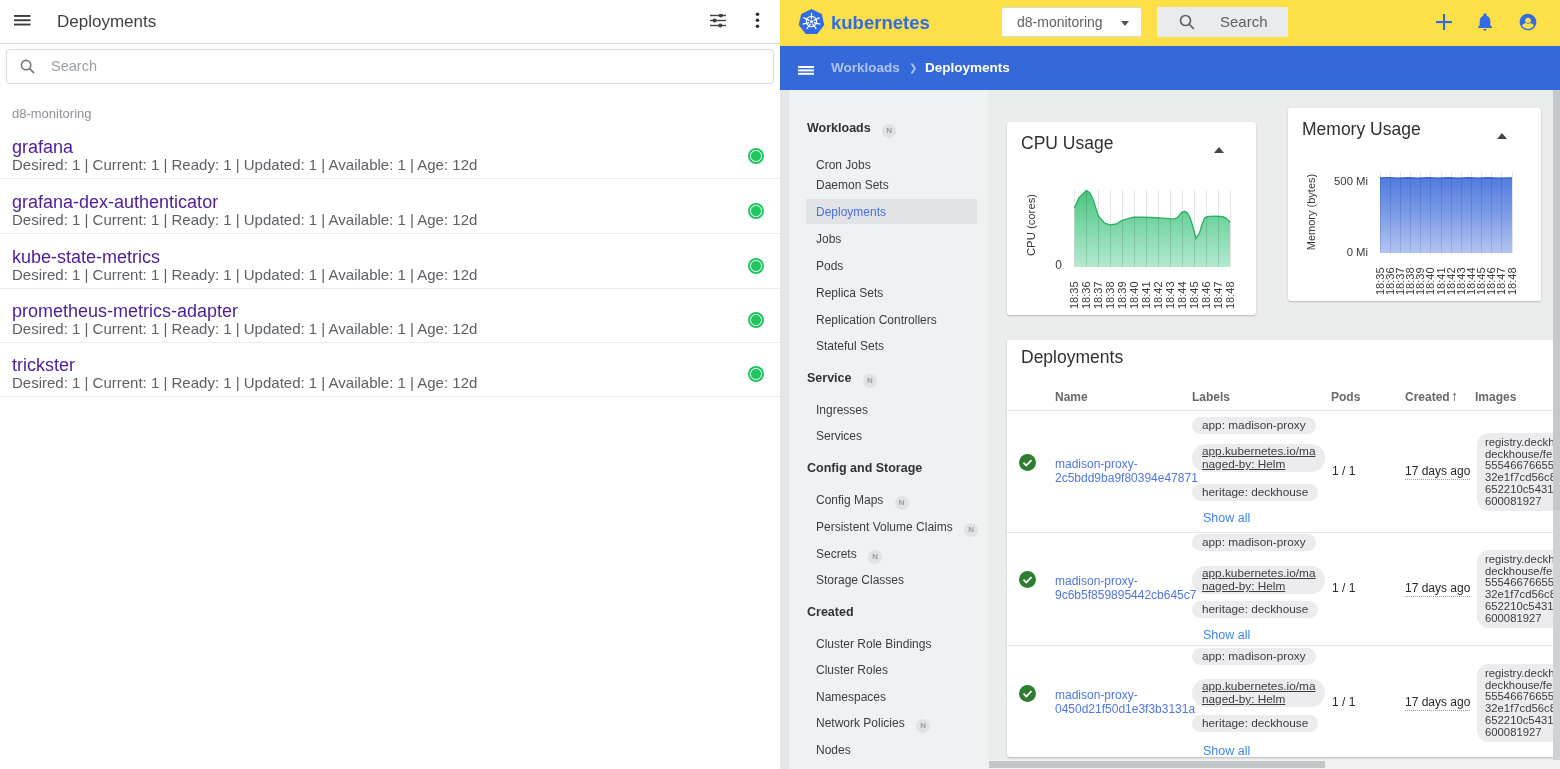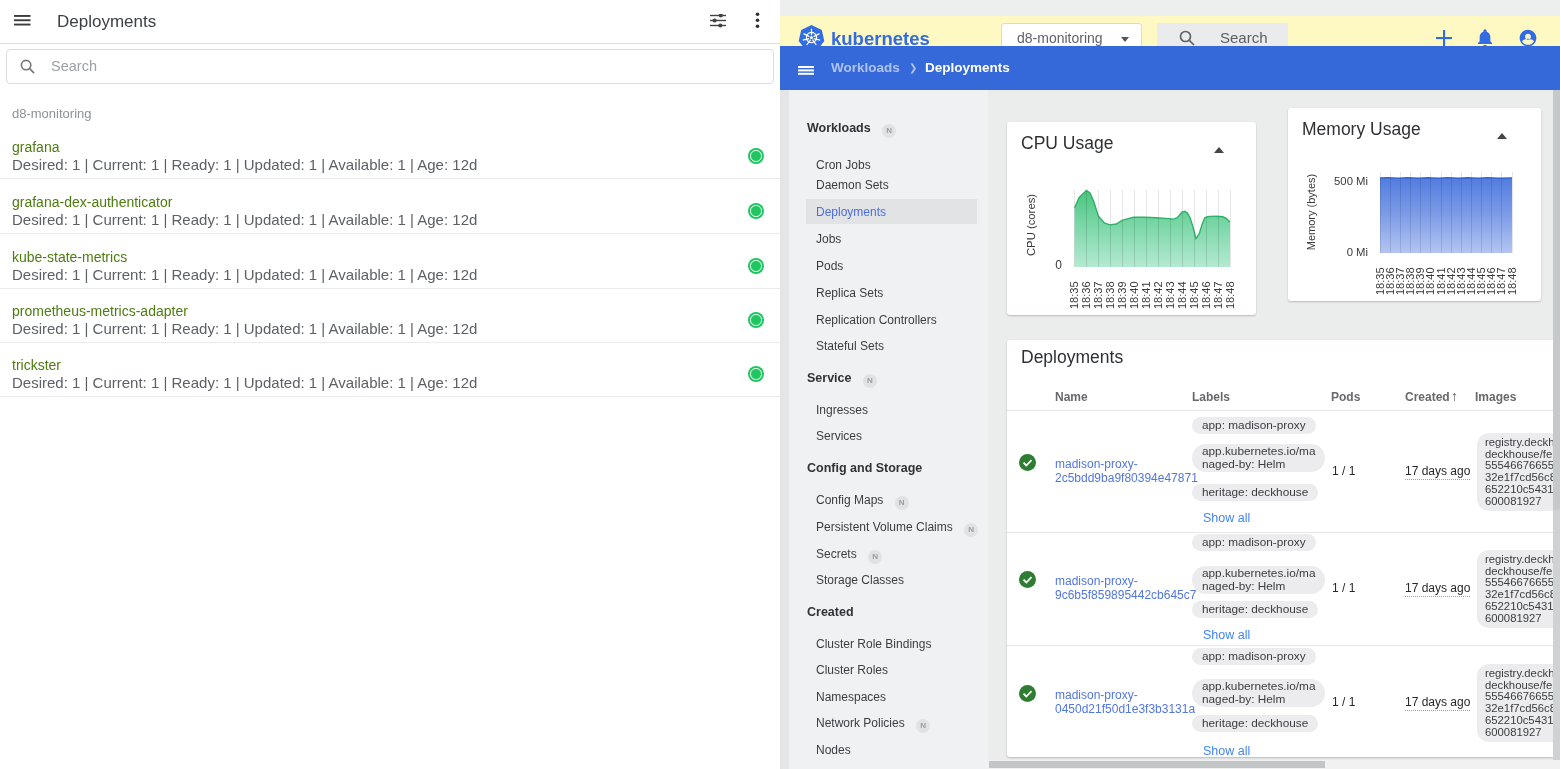--- a/index.html
+++ b/index.html
@@ -8,28 +8,28 @@
 .abs { position:absolute; }
 
 
 .lp { position:absolute; left:0; top:0; width:780px; height:769px; background:#fff; }
 .lp-top { position:absolute; left:0; top:0; width:780px; height:44px; border-bottom:1px solid #dcdcdc; background:#fff; }
 .lp-title { position:absolute; left:57px; top:0; height:44px; line-height:44px; font-size:17px; color:#3e4044; }
 .lp-search { position:absolute; left:6px; top:49px; width:768px; height:35px; border:1px solid #dadce0; border-radius:4px; background:#fff; }
 .lp-search .ph { position:absolute; left:44px; top:0; line-height:33px; font-size:14.5px; color:#9aa0a6; }
 .lp-ns { position:absolute; left:12px; top:106px; font-size:13px; color:#8d9298; }
 .lrow { position:absolute; left:0; width:780px; height:55px; border-bottom:1px solid #ececec; }
-.lrow .t { position:absolute; left:12px; top:13px; font-size:14px; color:#4d7c0f; line-height:20px; }
+.lrow .t { position:absolute; left:12px; top:13px; font-size:18px; color:#4c1d95; line-height:20px; }
 .lrow .s { position:absolute; left:12px; top:31px; font-size:15px; color:#5d6166; line-height:20px; }
 .dot { position:absolute; left:748px; top:24px; width:16px; height:16px; border-radius:50%; background:#1fc661; }
 .dot::after { content:''; position:absolute; left:2.3px; top:2.3px; right:2.3px; bottom:2.3px; border:1.6px solid #fff; border-radius:50%; }
 
 
 .rp { position:absolute; left:780px; top:0; width:780px; height:769px; background:#edefef; }
-.rp-top { position:absolute; left:0; top:16px; width:780px; height:46px; background:#fef9c3; }
+.rp-top { position:absolute; left:0; top:0; width:780px; height:46px; background:#fde047; }
 .k8s-word { position:absolute; left:51px; top:0; height:46px; line-height:46px; font-size:18.5px; font-weight:bold; color:#326ce5; letter-spacing:0; }
 .ns-dd { position:absolute; left:221px; top:7px; width:141px; height:30px; border:1px solid #d9d9d9; border-radius:3px; background:#fff; }
 .ns-dd .txt { position:absolute; left:15px; top:0; line-height:28px; font-size:14px; color:#5f6368; }
 .ns-dd .car { position:absolute; right:12px; top:13px; width:0; height:0; border-left:4.5px solid transparent; border-right:4.5px solid transparent; border-top:5px solid #555; }
 .srch { position:absolute; left:377px; top:7px; width:131px; height:30px; background:#e9ebec; border-radius:2px; }
 .srch .txt { position:absolute; left:63px; top:0; line-height:30px; font-size:15px; color:#5c6065; }
 .rp-blue { position:absolute; left:0; top:46px; width:780px; height:44px; background:#3568d8; }
 .bc-dim { position:absolute; left:51px; top:0; height:44px; line-height:44px; font-size:13.5px; color:rgba(255,255,255,.6); font-weight:bold; }
 .bc-chev { position:absolute; left:129px; top:0; height:44px; line-height:44px; font-size:10px; color:rgba(255,255,255,.6); }
 .bc-cur { position:absolute; left:145px; top:0; height:44px; line-height:44px; font-size:13.5px; color:#fff; font-weight:bold; }
@@ -51,21 +51,21 @@
 .vsb { position:absolute; left:773px; top:0; width:7px; height:679px; background:#cfd2d3; }
 .vsb .th { position:absolute; left:0; top:0; width:7px; height:420px; background:#c6c9ca; }
 .hsb { position:absolute; left:208px; top:670px; width:572px; height:9px; background:#f1f1f1; }
 .hsb .th { position:absolute; left:1px; top:1px; width:336px; height:7px; background:#c3c6c7; }
 
 
 .thead { position:absolute; font-size:12px; font-weight:bold; color:#68696c; }
 .tsep { position:absolute; left:0; width:546px; height:1px; background:#e6e6e6; }
 .namelink { position:absolute; left:48px; width:140px; font-size:12px; line-height:14px; color:#5276e0; }
 .chip { position:absolute; left:185px; background:#ececee; border-radius:9px; font-size:11.8px; color:#3a3c3f; line-height:17px; padding:0 10px; height:17px; white-space:nowrap; }
-.chip2 { position:absolute; left:185px; background:#ececee; border-radius:14px; font-size:11.8px; color:#3a3c3f; line-height:13px; padding:0 10px; height:28px; display:flex; flex-direction:column; justify-content:center; white-space:nowrap; }
+.chip2 { position:absolute; left:185px; background:#ececee; border-radius:14px; font-size:11.8px; color:#3a3c3f; line-height:13px; padding:0 10px; height:28px; display:flex; flex-direction:column; justify-content:center; white-space:nowrap;text-decoration:underline; }
 .showall { position:absolute; left:196px; font-size:12.5px; color:#4285f4; }
 .pods { position:absolute; left:325px; font-size:12px; color:#26282b; }
 .created { position:absolute; left:398px; font-size:12px; color:#26282b; border-bottom:1px dotted #9e9e9e; padding-bottom:1px; }
 .imgchip { position:absolute; left:470px; width:90px; background:#ececee; border-radius:12px; font-size:11.3px; color:#3a3c3f; line-height:11.7px; padding:4px 0 4px 8px; }
 .chk { position:absolute; left:12px; }
 </style>
 </head>
 <body>
 <div id="app">
 

